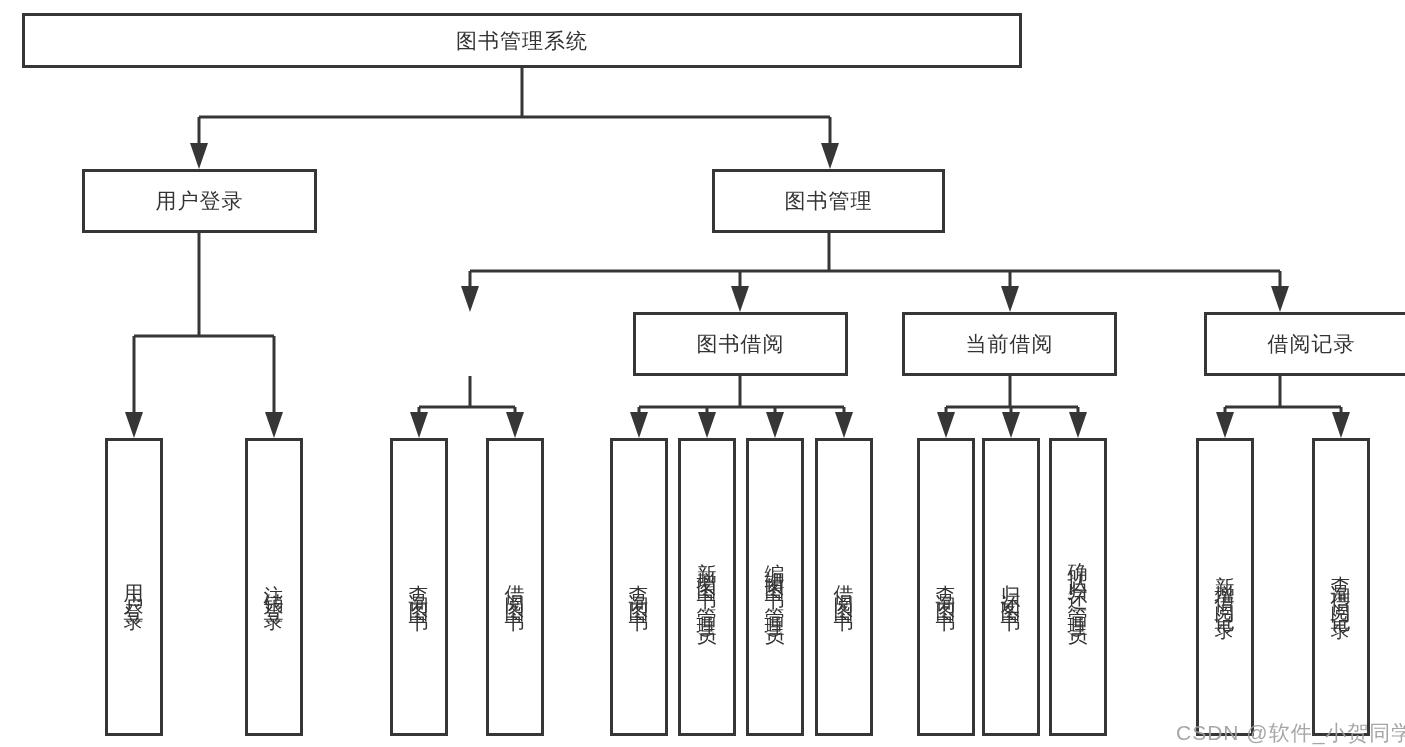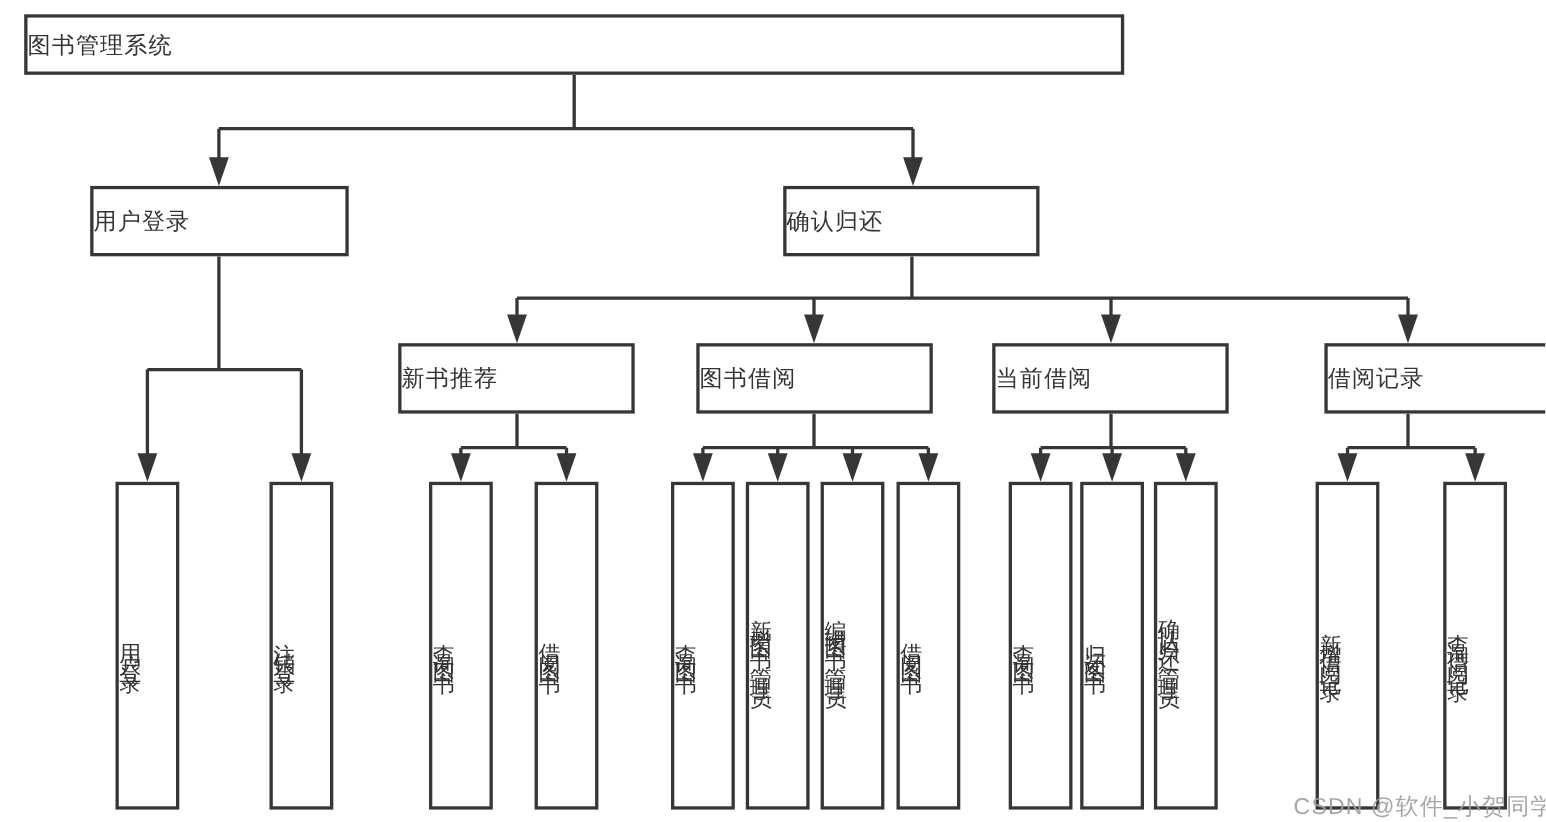--- a/index.html
+++ b/index.html
@@ -18,21 +18,21 @@
     z-index: 1;
     pointer-events: none;
   }
   .node {
     position: absolute;
     background: #ffffff;
     border: 3px solid #363636;
     box-sizing: border-box;
     display: flex;
     align-items: center;
-    justify-content: flex-start;
+    justify-content: center;
     color: #333333;
     z-index: 2;
   }
   .hlabel {
     font-size: 21px;
     letter-spacing: 1px;
     white-space: nowrap;
   }
   .vtext {
     writing-mode: vertical-rl;
@@ -142,26 +142,23 @@
   </svg>
 
   <div class="node" id="root-box">
     <span class="hlabel">图书管理系统</span>
   </div>
 
   <div class="node" id="user-login">
     <span class="hlabel">用户登录</span>
   </div>
   <div class="node" id="book-mgmt">
-    <span class="hlabel">确认归还</span>
-  </div>
-
-  <div class="node sec" id="sec-new">
-    <span class="hlabel">新书推荐</span>
-  </div>
+    <span class="hlabel">图书管理</span>
+  </div>
+
   <div class="node sec" id="sec-current">
     <span class="hlabel">当前借阅</span>
   </div>
   <div class="node sec" id="sec-borrow">
     <span class="hlabel">图书借阅</span>
   </div>
   <div class="node sec" id="sec-records">
     <span class="hlabel">借阅记录</span>
   </div>
 

